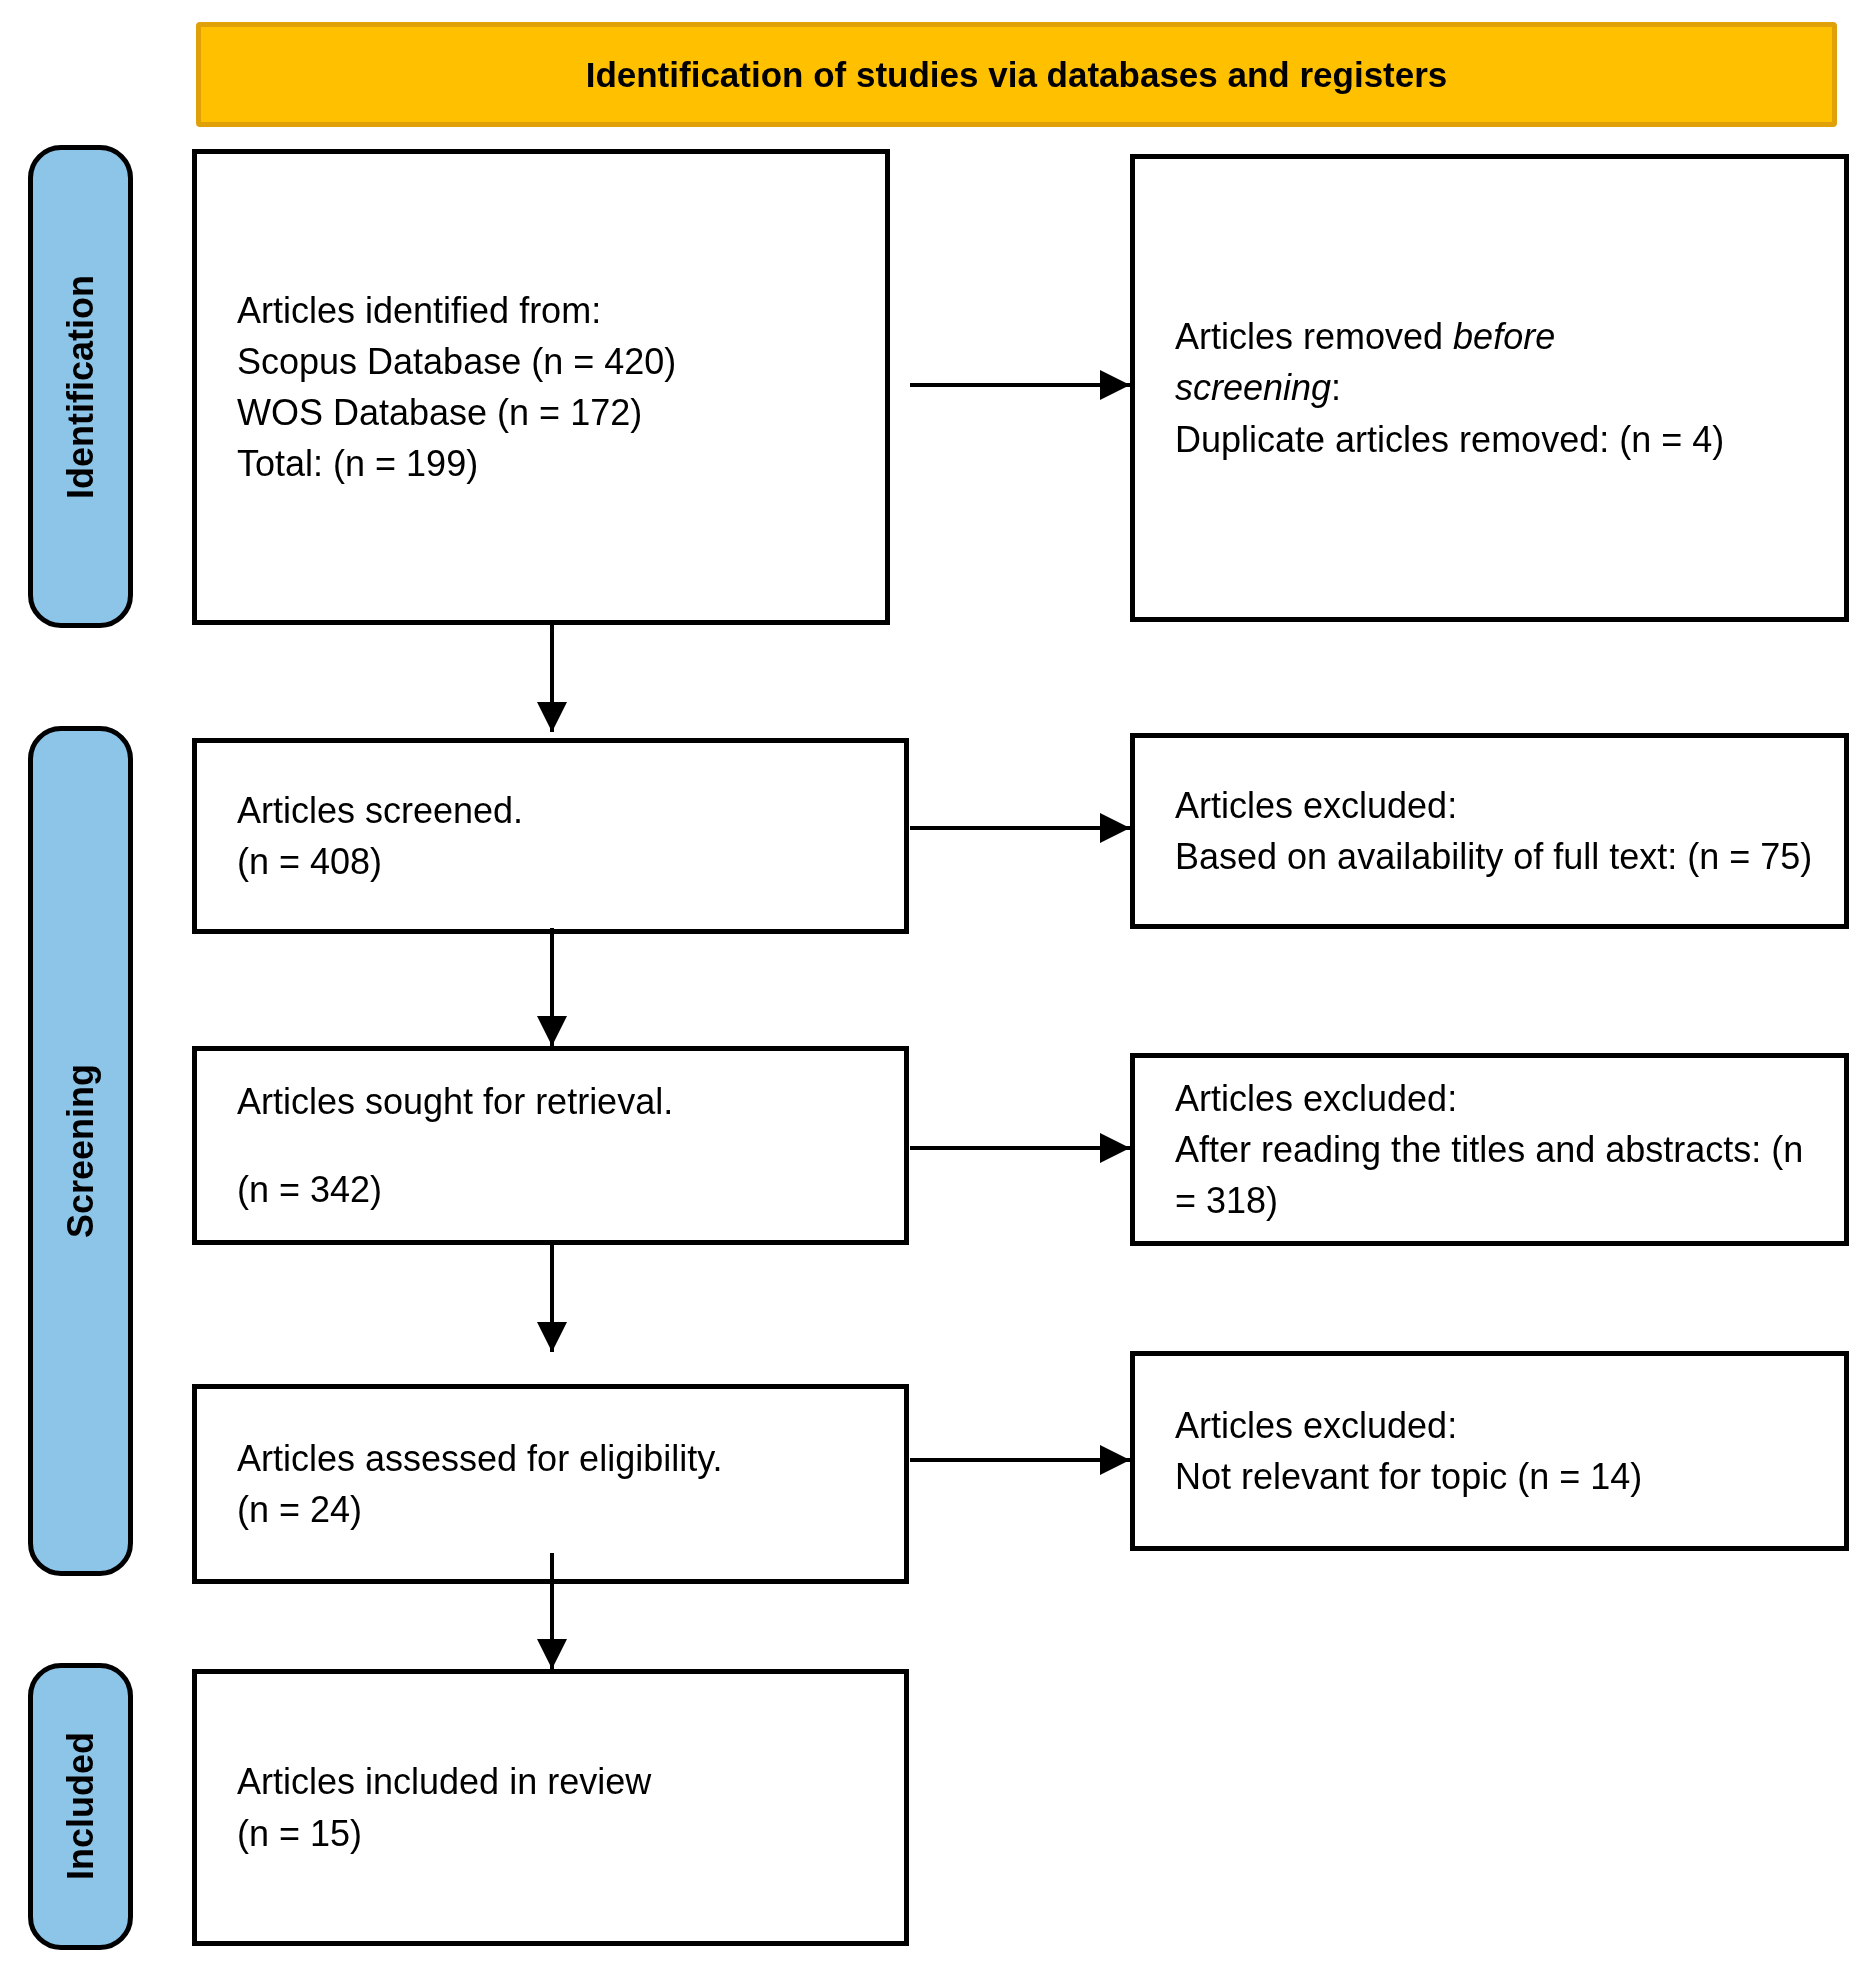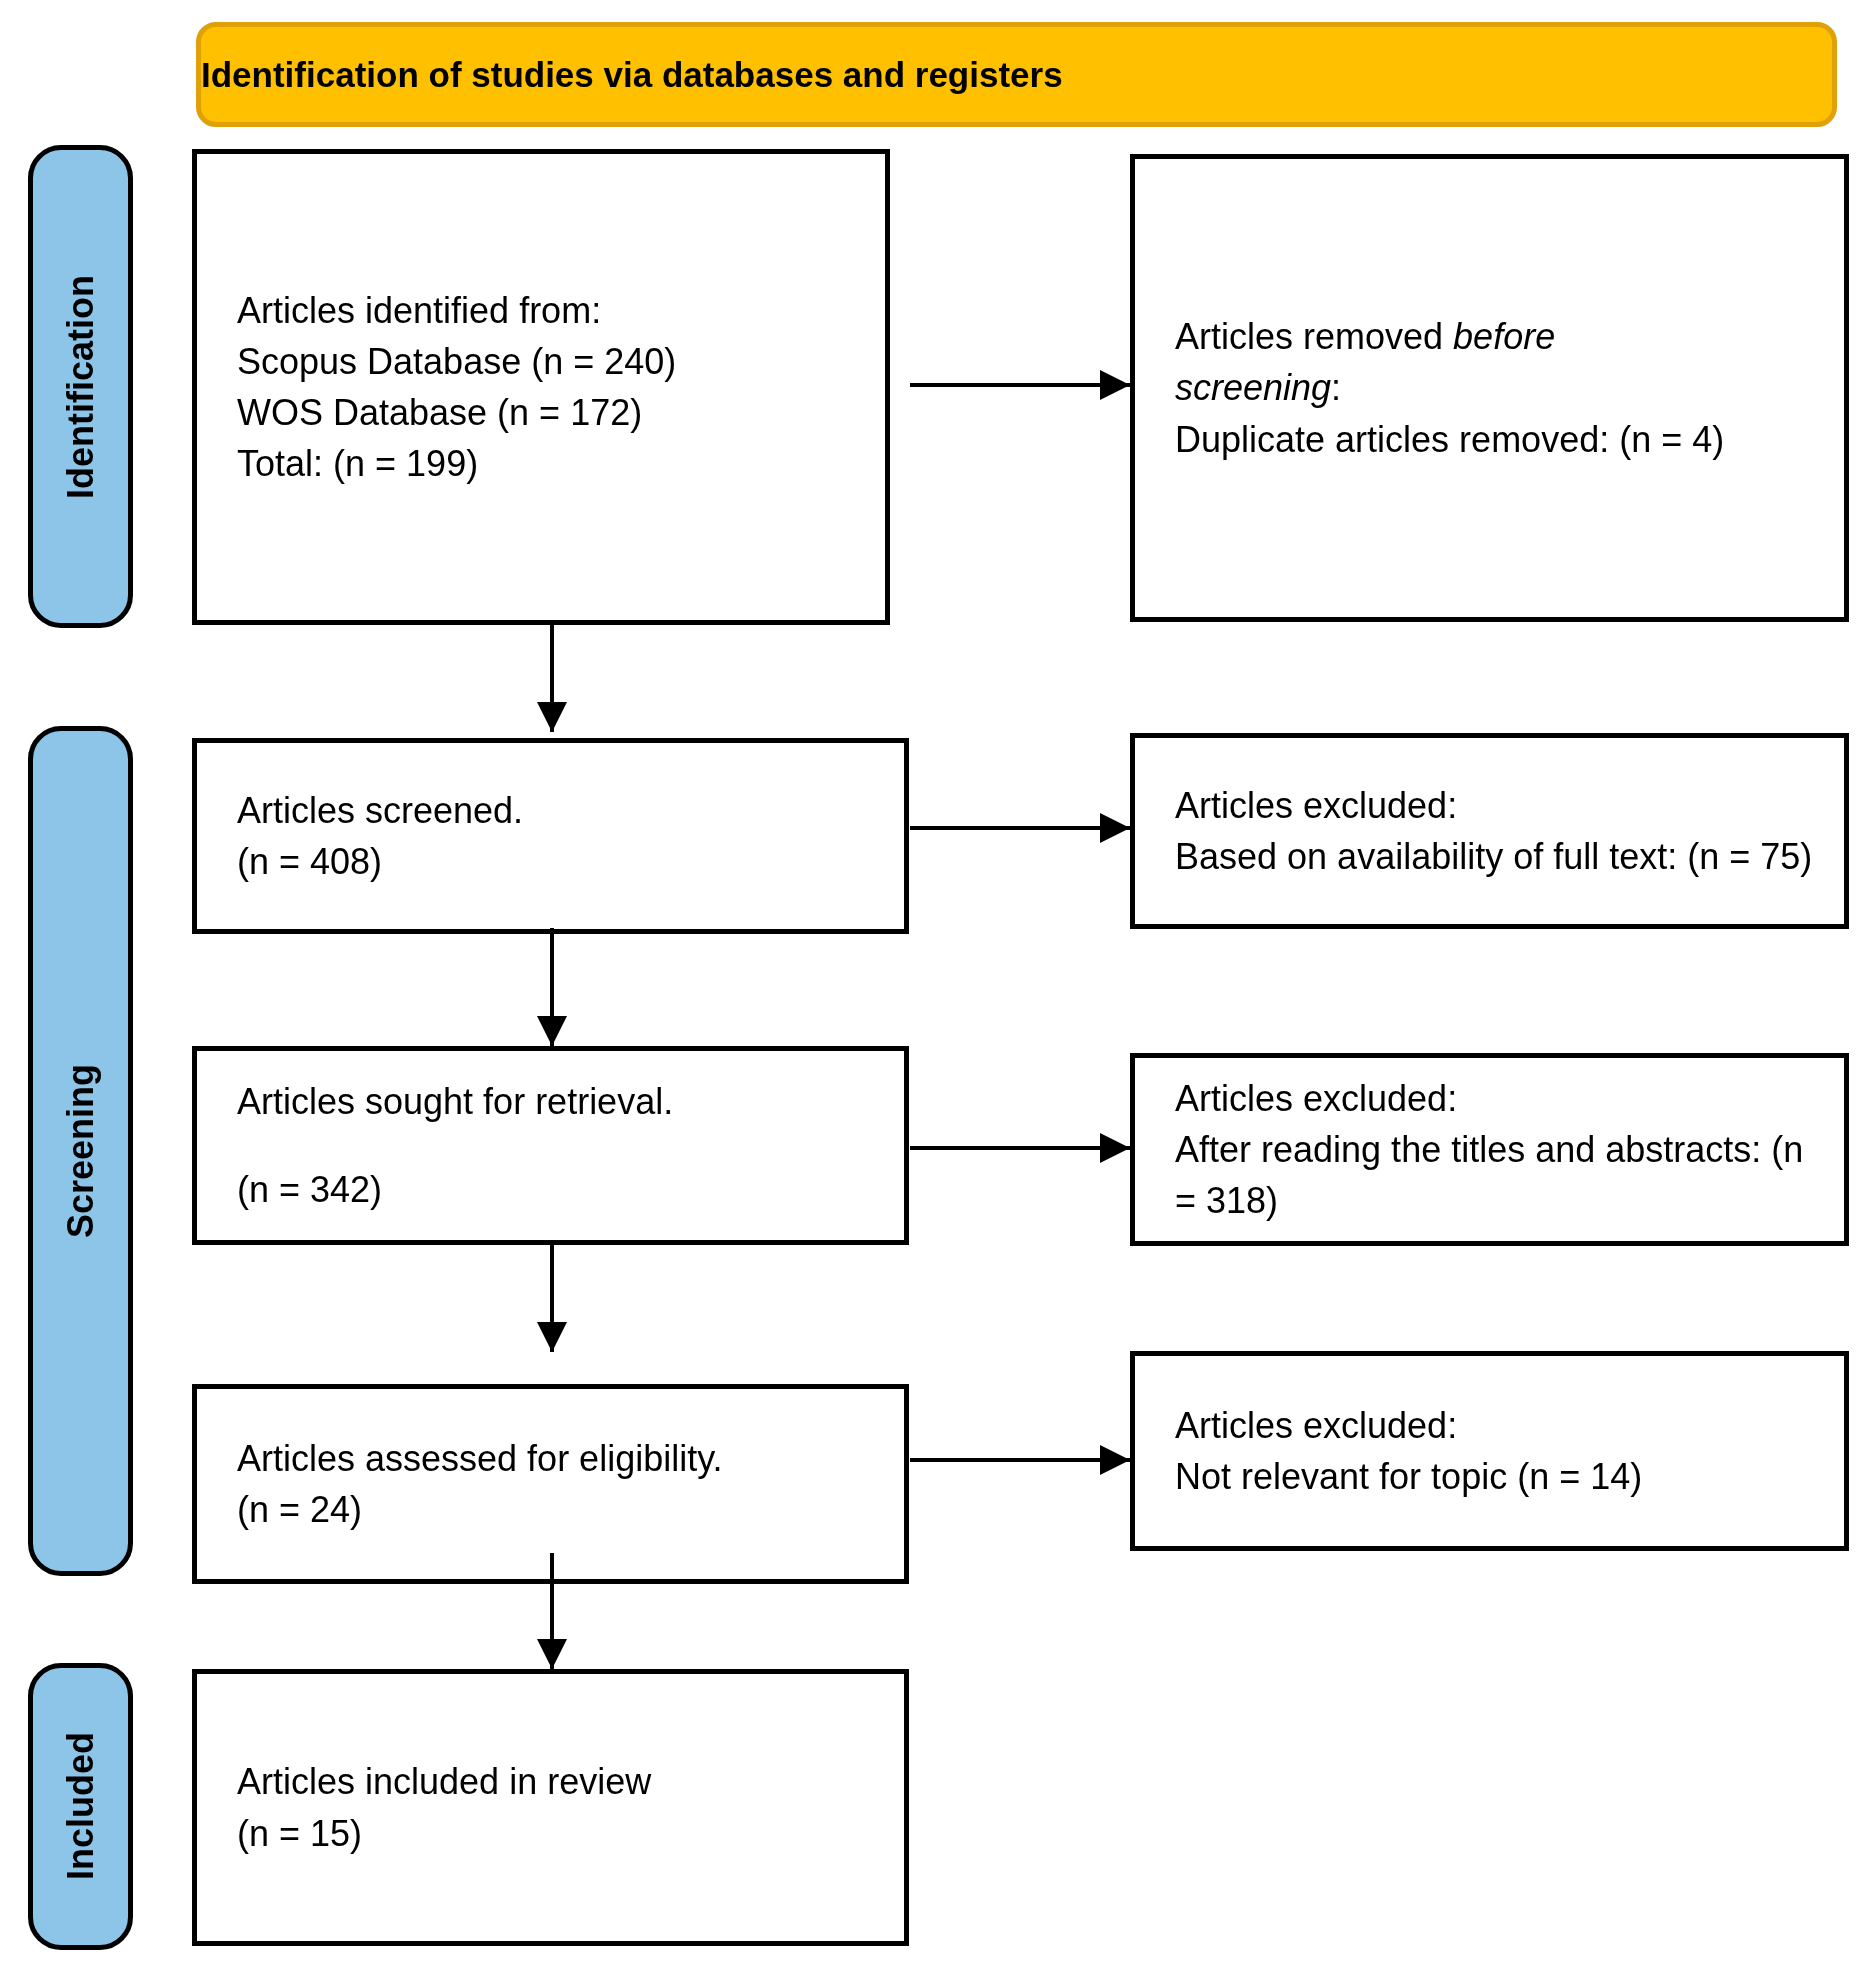--- a/index.html
+++ b/index.html
@@ -15,22 +15,22 @@
     width:1875px;height:1965px;position:relative;
     font-family:"Liberation Sans",sans-serif;color:var(--text);
   }
   .canvas{position:absolute;inset:0;}
 
   
   .banner{
     position:absolute;left:196px;top:22px;width:1641px;height:105px;
     background:var(--banner-fill);
     border:5.1px solid var(--banner-border);
-    border-radius:20px;
-    display:flex;align-items:center;
+    border-radius:4px;
+    display:flex;align-items:center;justify-content:center;
   }
   .banner-title{font-size:35px;font-weight:bold;text-align:center;}
 
   
   .stage{
     position:absolute;left:28px;width:105px;
     background:var(--stage-fill);
     border:5.1px solid #000;
     border-radius:33px;
     display:flex;align-items:center;justify-content:center;
@@ -108,21 +108,21 @@
   </div>
   <div class="stage stage-screening">
     <span class="stage-label">Screening</span>
   </div>
   <div class="stage stage-included">
     <span class="stage-label">Included</span>
   </div>
 
   <div class="fbox box-identified">
     <p>Articles identified from:</p>
-    <p class="indent">Scopus Database (n = 240)</p>
+    <p class="indent">Scopus Database (n = 420)</p>
     <p class="indent">WOS Database (n = 172)</p>
     <p class="indent gap-top">Total: (n = 199)</p>
   </div>
 
   <div class="fbox box-screened">
     <p>Articles screened.</p>
     <p>(n = 408)</p>
   </div>
 
   <div class="fbox box-sought">

